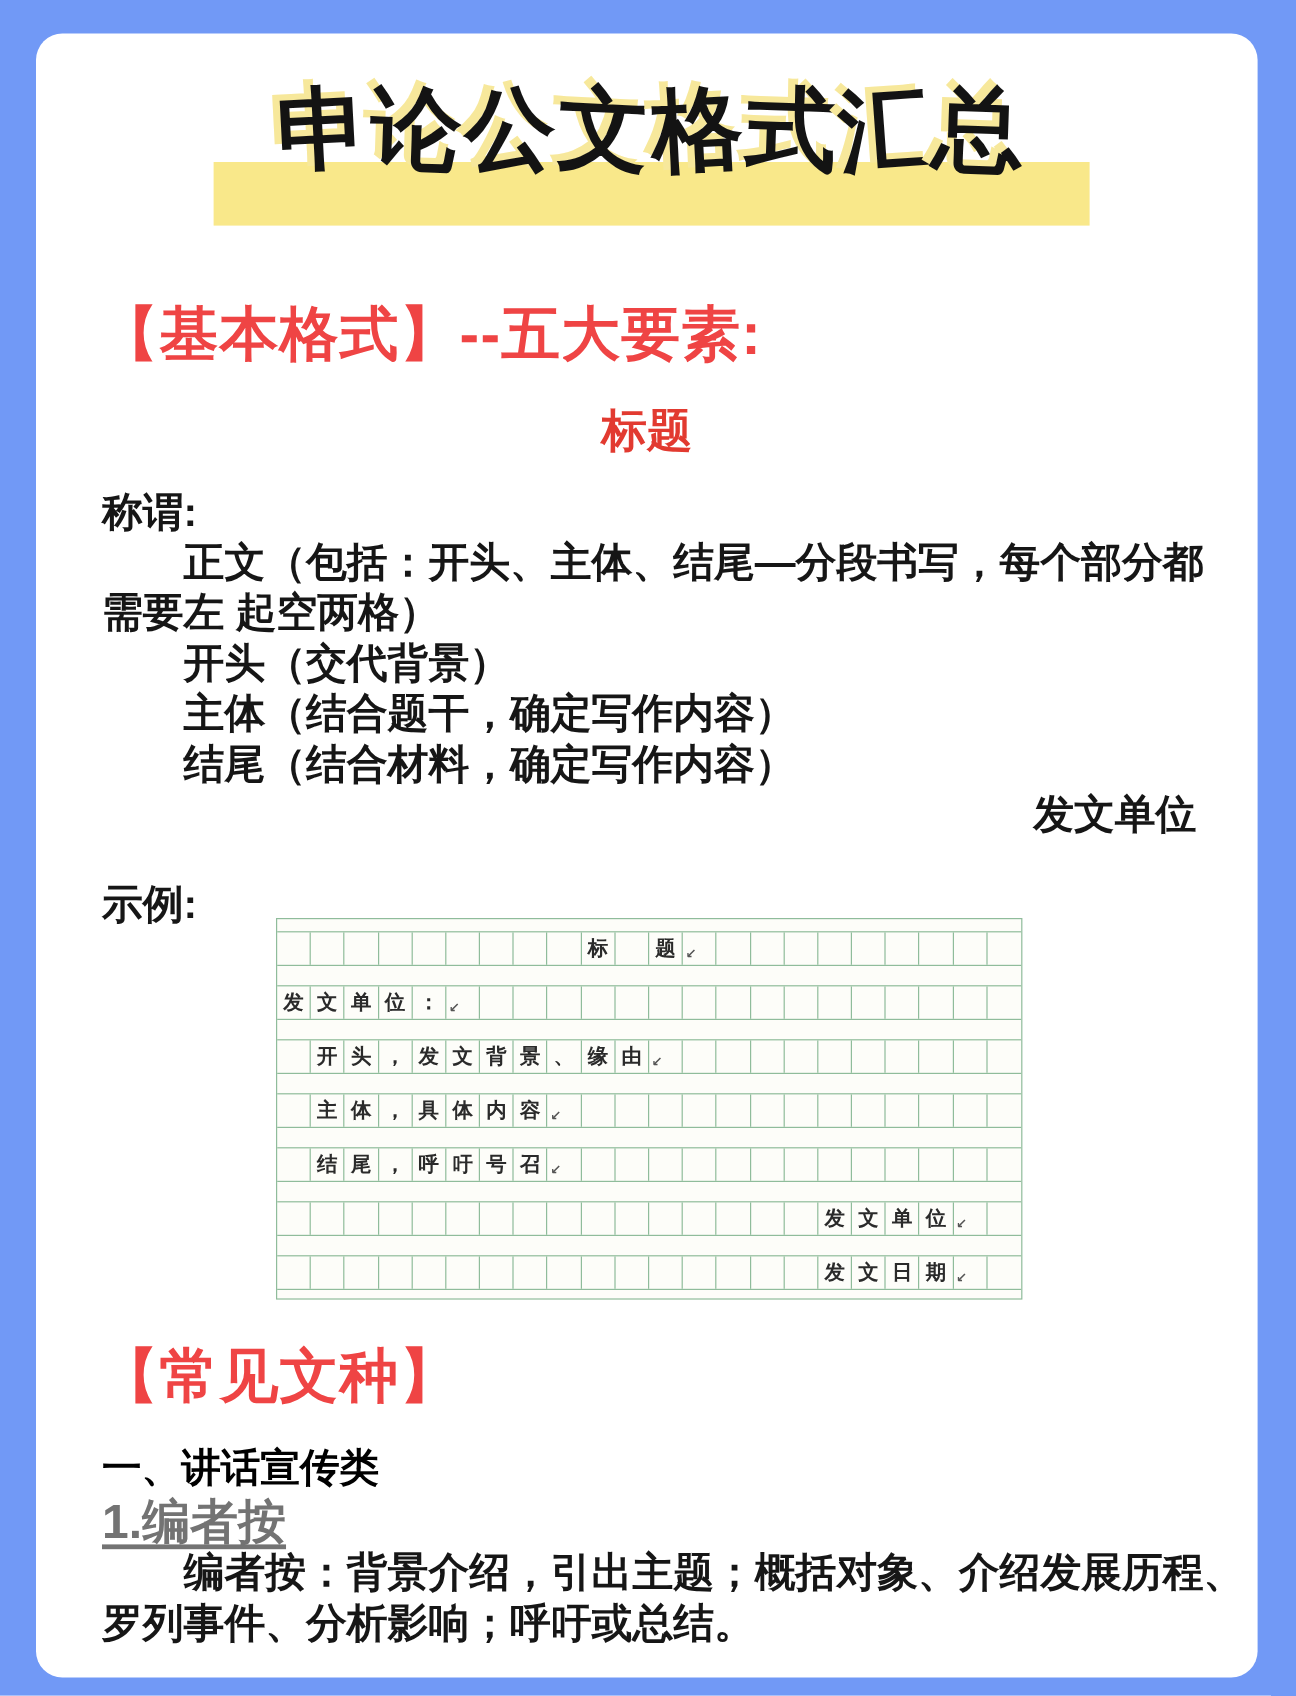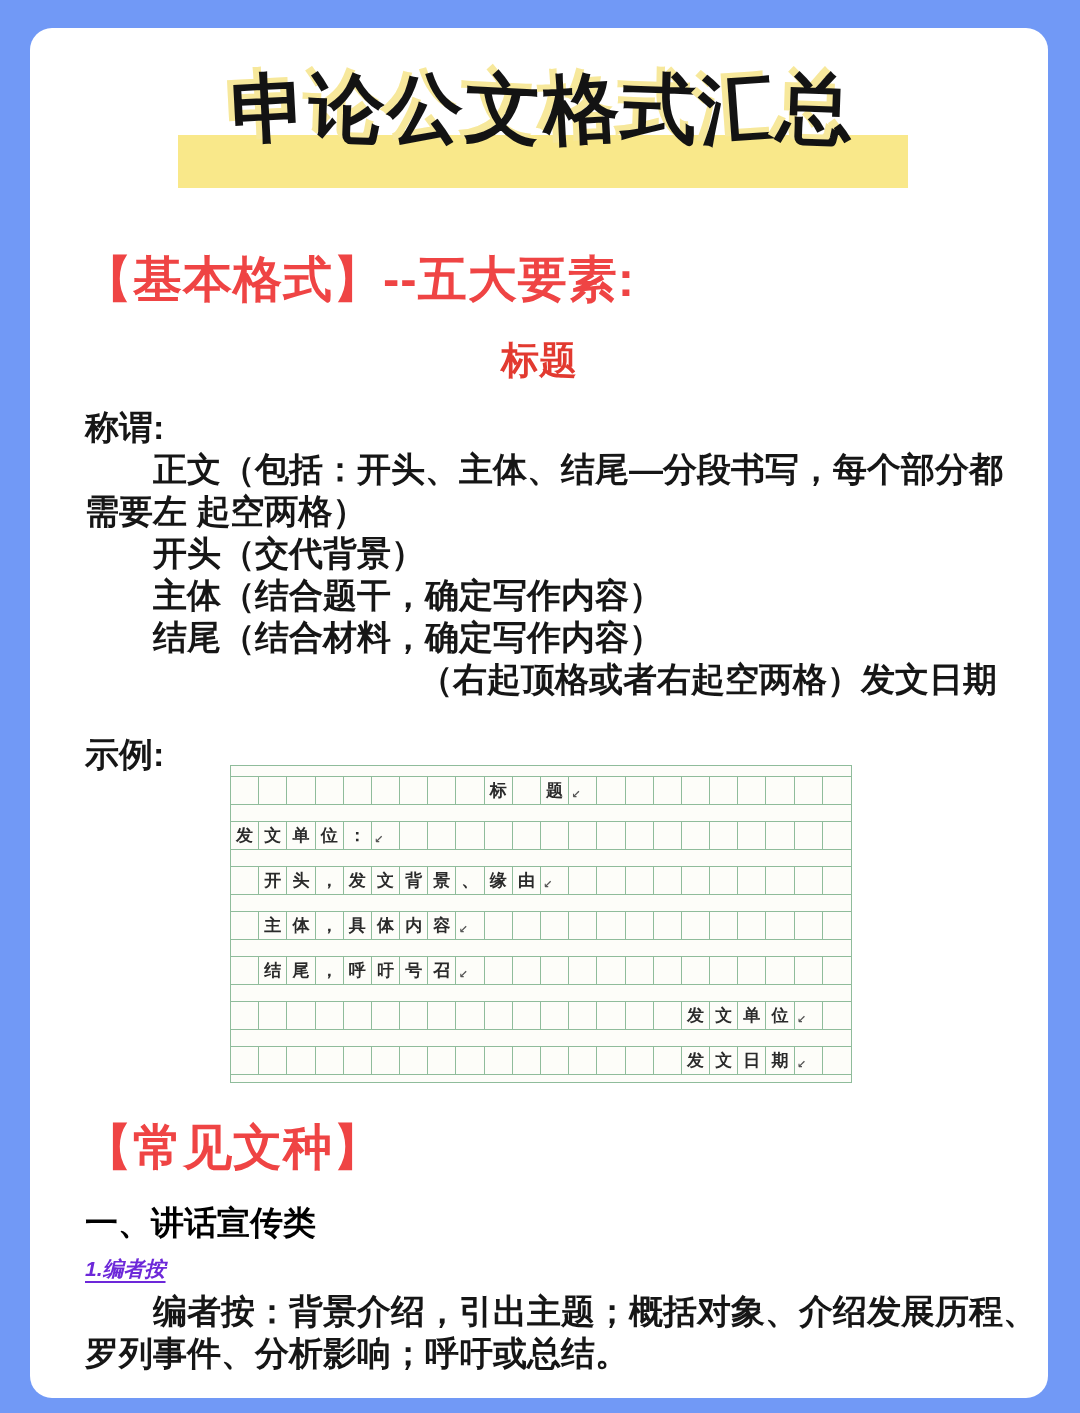--- a/index.html
+++ b/index.html
@@ -74,22 +74,22 @@
     align-items:flex-end;justify-content:flex-start;
     padding:0 0 3px 2px;
   }
   
   .category{
     position:absolute;left:55px;top:1175px;margin:0;
     font-size:33px;line-height:40px;font-weight:800;color:#000000;white-space:nowrap;
   }
   .item-title{
     position:absolute;left:55px;top:1221px;margin:0;
-    font-size:21px;line-height:40px;font-weight:700;color:#6d28d9;
-    text-decoration:underline;text-underline-offset:5px;white-space:nowrap;font-style:italic;
+    font-size:40px;line-height:40px;font-weight:700;color:#737373;
+    text-decoration:underline;text-underline-offset:5px;white-space:nowrap;
   }
 </style>
 </head>
 <body>
 
 <div class="card">
 
   <div class="title-wrap">
     <div class="yellow-bar"></div>
     <h1 class="main-title"><span style="transform: rotate(-3deg);">申</span><span style="transform: rotate(2deg);">论</span><span style="transform: rotate(-2deg);">公</span><span style="transform: rotate(3deg);">文</span><span style="transform: rotate(-3deg);">格</span><span style="transform: rotate(2deg);">式</span><span style="transform: rotate(-4deg);">汇</span><span style="transform: rotate(2deg);">总</span></h1>
@@ -99,21 +99,21 @@
 
   <p class="subtitle">标题</p>
 
   <div class="body-lines">
       <div class="text-line">称谓:</div>
       <div class="text-line" style="padding-left: 68px;">正文（包括：开头、主体、结尾—分段书写，每个部分都</div>
       <div class="text-line">需要左 起空两格）</div>
       <div class="text-line" style="padding-left: 68px;">开头（交代背景）</div>
       <div class="text-line" style="padding-left: 68px;">主体（结合题干，确定写作内容）</div>
       <div class="text-line" style="padding-left: 68px;">结尾（结合材料，确定写作内容）</div>
-      <div class="text-line right">（右起顶格或者右起空两格）发文日期</div>
+      <div class="text-line right">发文单位</div>
     </div>
 
   <p class="example-label">示例:</p>
 
   <div class="grid">
       <div class="g-band"></div>
       <div class="g-row">
         <span class="g-cell"></span>
         <span class="g-cell"></span>
         <span class="g-cell"></span>

